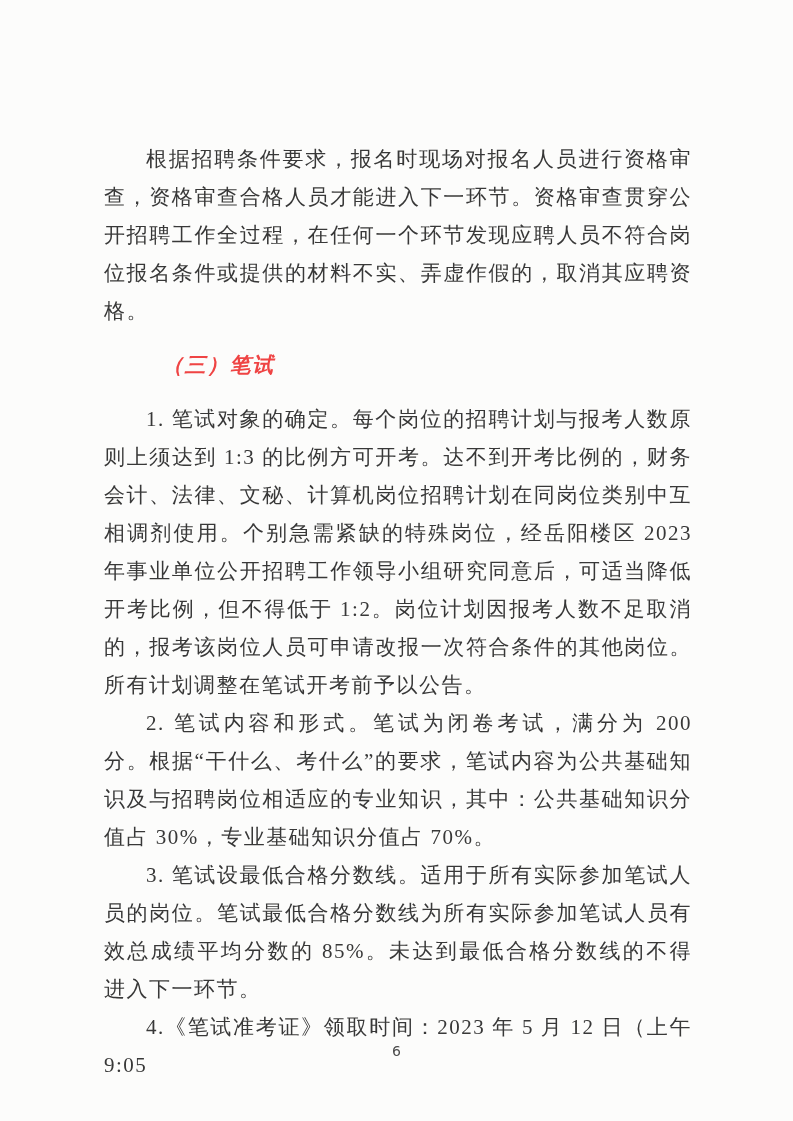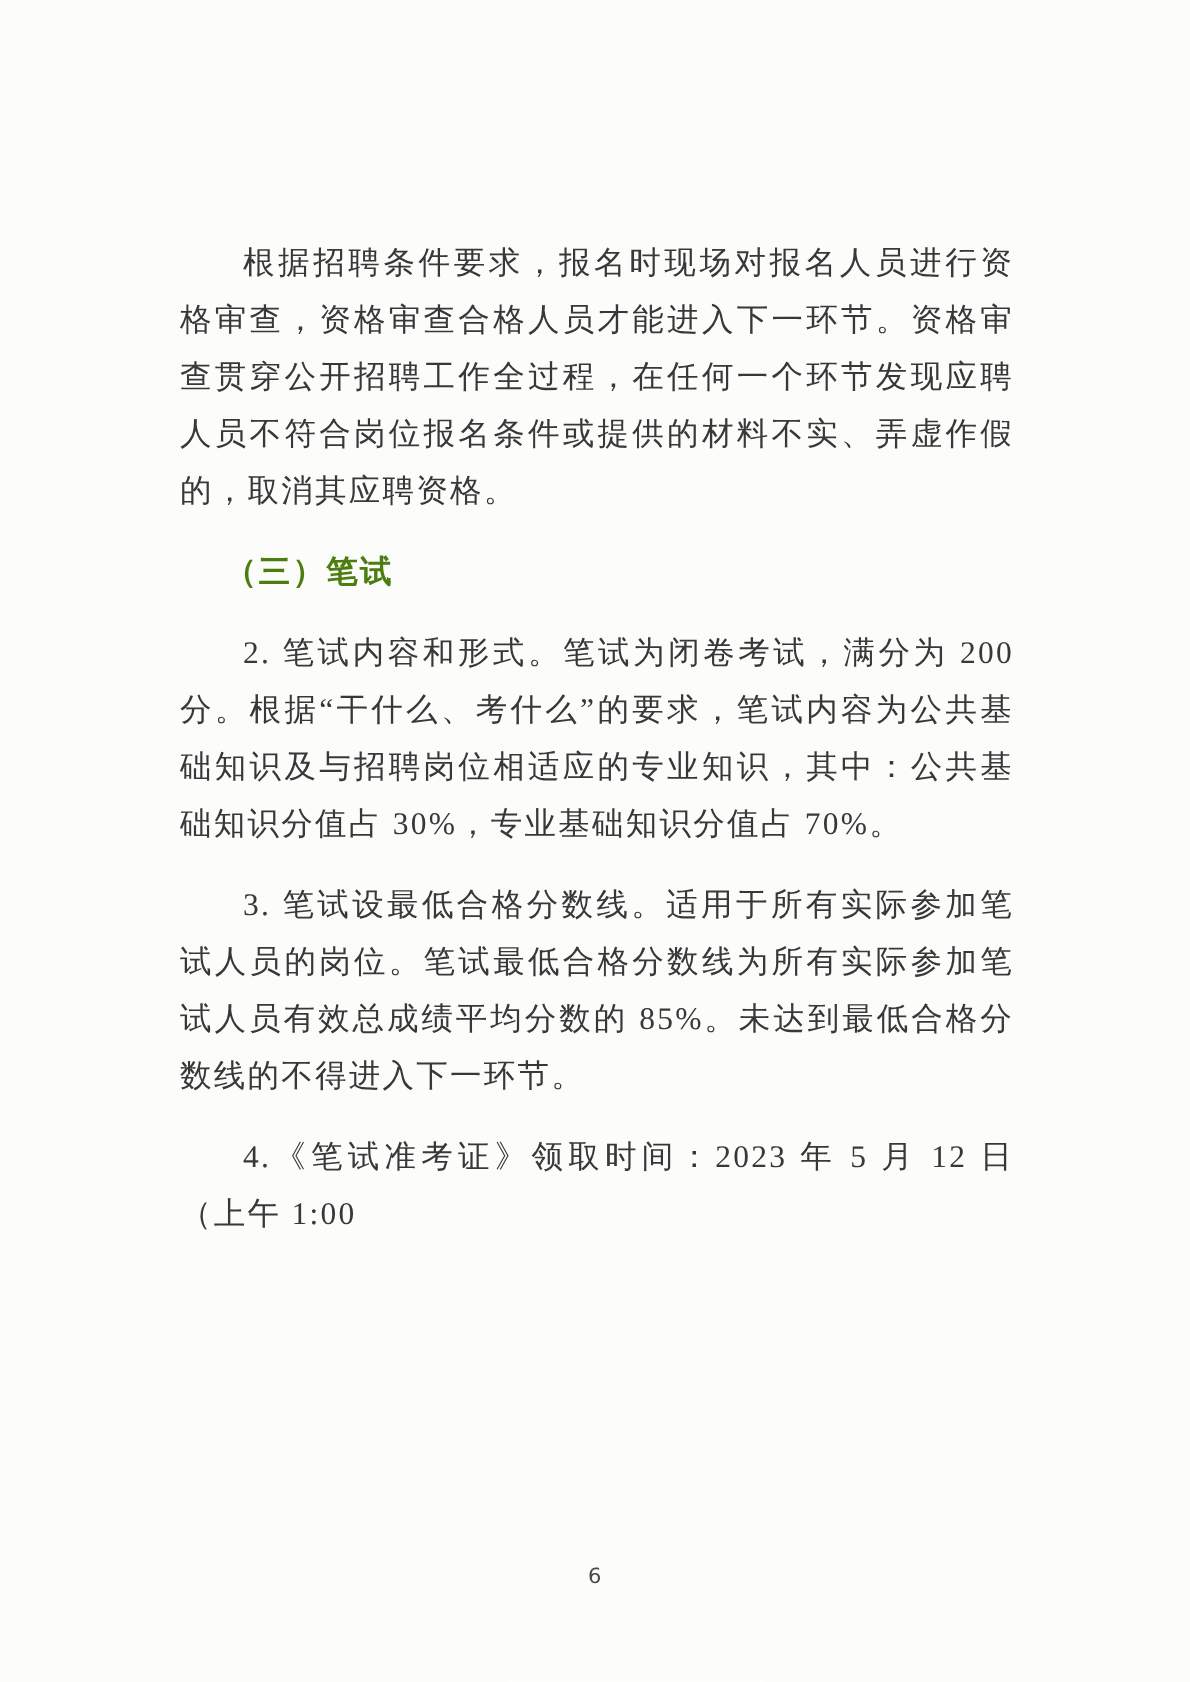--- a/index.html
+++ b/index.html
@@ -16,37 +16,38 @@
     overflow: hidden;
     font-family: "Liberation Serif", "DejaVu Serif", serif;
   }
   .content {
     position: absolute;
     left: 104px;
     top: 140px;
     width: 588px;
   }
   .para {
-    margin: 16px;
+    margin: 0;
     font-size: 21px;
     line-height: 38px;
     letter-spacing: 1.5px;
     color: #383838;
     text-indent: 2em;
     text-align: justify;
     font-weight: 400;
   }
   .heading {
-    margin: 4px;
+    margin: 16px;
     font-size: 21px;
     line-height: 38px;
     letter-spacing: 1.5px;
-    color: #4d7c0f;
+    color: #ef4444;
     text-indent: 2em;
     font-weight: 700;
+    font-style: italic;
   }
   .footer {
     position: absolute;
     left: 0;
     top: 1042px;
     width: 100%;
     text-align: center;
   }
   .page-number {
     font-size: 14px;
@@ -54,20 +55,21 @@
     font-family: "DejaVu Sans", sans-serif;
   }
 </style>
 </head>
 <body>
 
 <div class="page">
   <div class="content">
     <p class="para">根据招聘条件要求，报名时现场对报名人员进行资格审查，资格审查合格人员才能进入下一环节。资格审查贯穿公开招聘工作全过程，在任何一个环节发现应聘人员不符合岗位报名条件或提供的材料不实、弄虚作假的，取消其应聘资格。</p>
     <h3 class="heading">（三）笔试</h3>
+    <p class="para">1. 笔试对象的确定。每个岗位的招聘计划与报考人数原则上须达到 1:3 的比例方可开考。达不到开考比例的，财务会计、法律、文秘、计算机岗位招聘计划在同岗位类别中互相调剂使用。个别急需紧缺的特殊岗位，经岳阳楼区 2023 年事业单位公开招聘工作领导小组研究同意后，可适当降低开考比例，但不得低于 1:2。岗位计划因报考人数不足取消的，报考该岗位人员可申请改报一次符合条件的其他岗位。所有计划调整在笔试开考前予以公告。</p>
     <p class="para">2. 笔试内容和形式。笔试为闭卷考试，满分为 200 分。根据“干什么、考什么”的要求，笔试内容为公共基础知识及与招聘岗位相适应的专业知识，其中：公共基础知识分值占 30%，专业基础知识分值占 70%。</p>
     <p class="para">3. 笔试设最低合格分数线。适用于所有实际参加笔试人员的岗位。笔试最低合格分数线为所有实际参加笔试人员有效总成绩平均分数的 85%。未达到最低合格分数线的不得进入下一环节。</p>
-    <p class="para">4.《笔试准考证》领取时间：2023 年 5 月 12 日（上午 1:00</p>
+    <p class="para">4.《笔试准考证》领取时间：2023 年 5 月 12 日（上午 9:05</p>
   </div>
   <div class="footer">
     <span class="page-number">6</span>
   </div>
 </div>
 
 </body></html>

